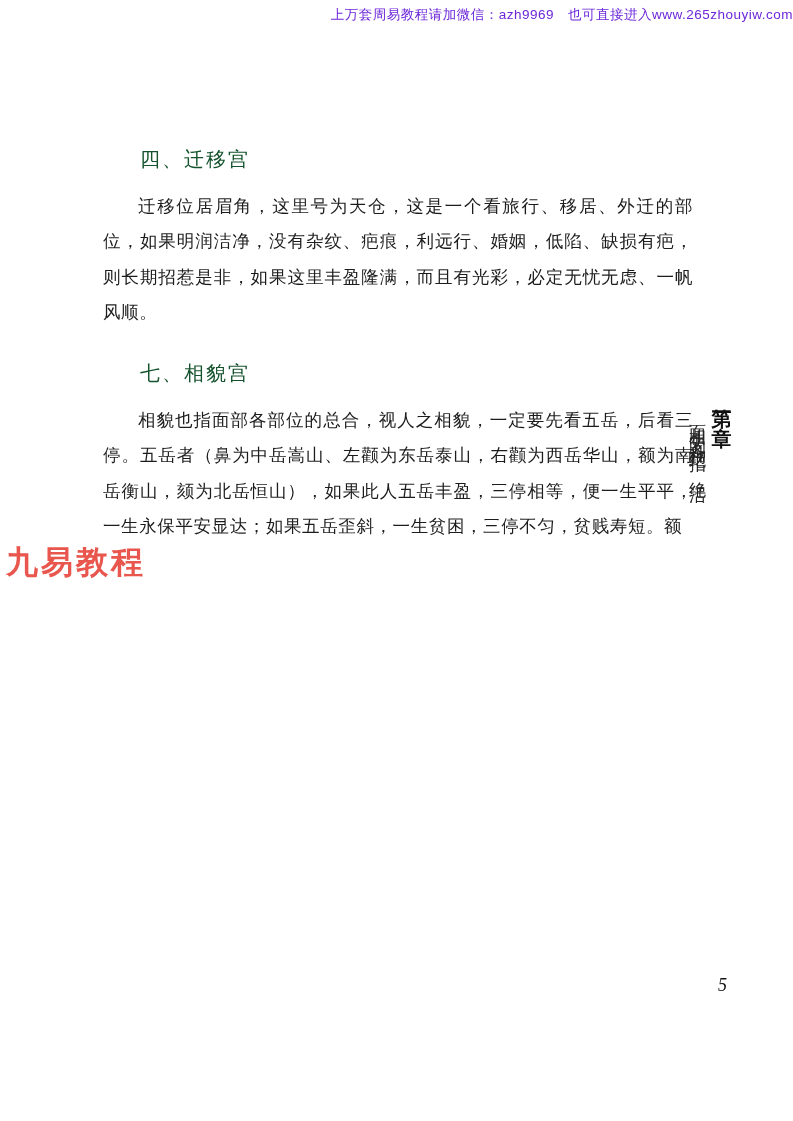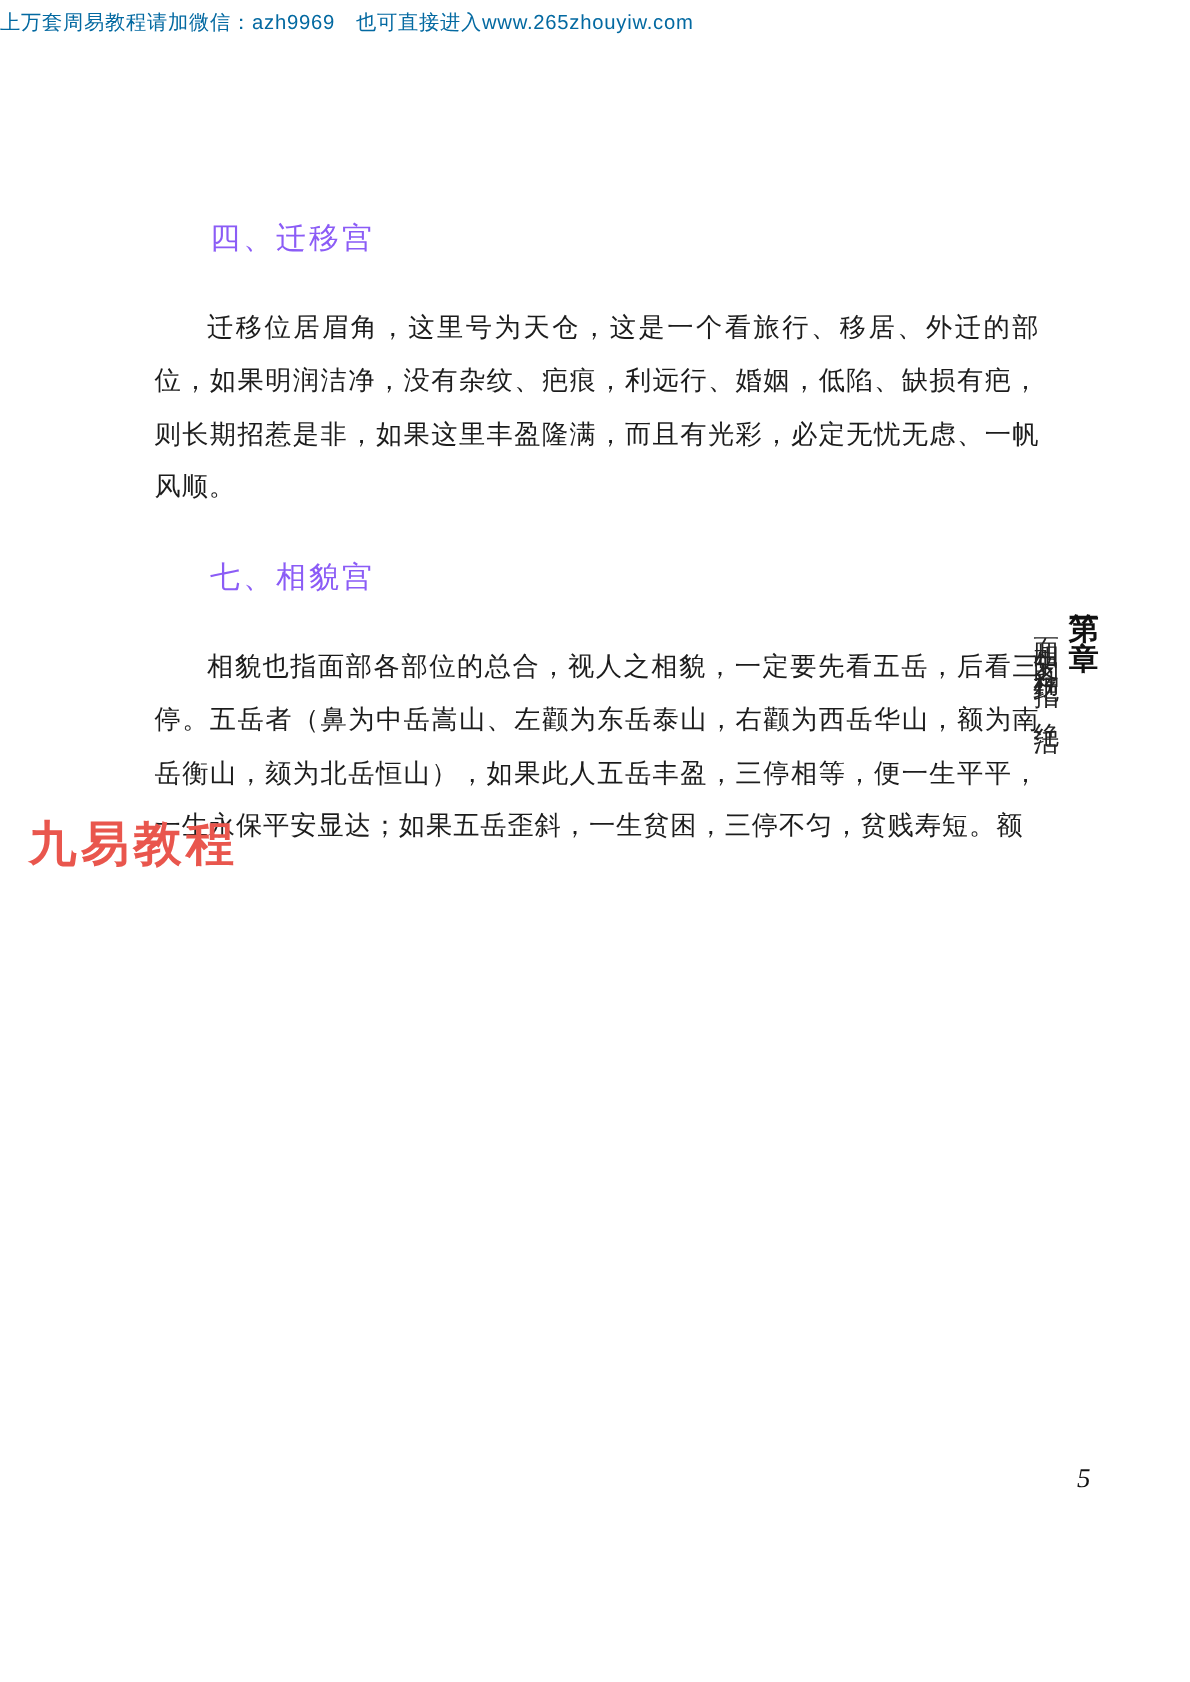--- a/index.html
+++ b/index.html
@@ -11,58 +11,58 @@
     color: #1e1e1e;
     overflow: hidden;
   }
 
   
   .promo-header {
     position: absolute;
     top: 6px;
     left: 0;
     width: 100%;
-    text-align: left;
+    text-align: right;
     font-size: 13.5px;
     letter-spacing: 0.5px;
-    color: #0369a1;
+    color: #6d28d9;
     font-family: "Liberation Sans", "DejaVu Sans", sans-serif;
   }
 
   
   .page-body {
     position: absolute;
     left: 103px;
     top: 146px;
     width: 590px;
   }
   .section-heading {
     font-size: 20px;
     font-weight: 500;
     line-height: 27px;
-    color: #8b5cf6;
+    color: #14532d;
     margin: 30px 0 0 37px;
     letter-spacing: 2px;
     font-family: "Liberation Sans", "DejaVu Sans", sans-serif;
   }
   section:first-child .section-heading { margin-top: 0; }
   .section-paragraph {
-    margin-top: 28px;
+    margin-top: 16px;
     font-size: 17.5px;
     line-height: 35.3px;
     text-indent: 2em;
     text-align: justify;
     letter-spacing: 0.6px;
     color: #1c1c1c;
   }
 
   
   .watermark {
     position: absolute;
-    left: 19px;
+    left: 6px;
     top: 541px;
     font-size: 32px;
     font-weight: bold;
     color: #e9564d;
     letter-spacing: 3px;
     font-family: "Liberation Sans", "DejaVu Sans", sans-serif;
     z-index: 5;
   }
 
   

